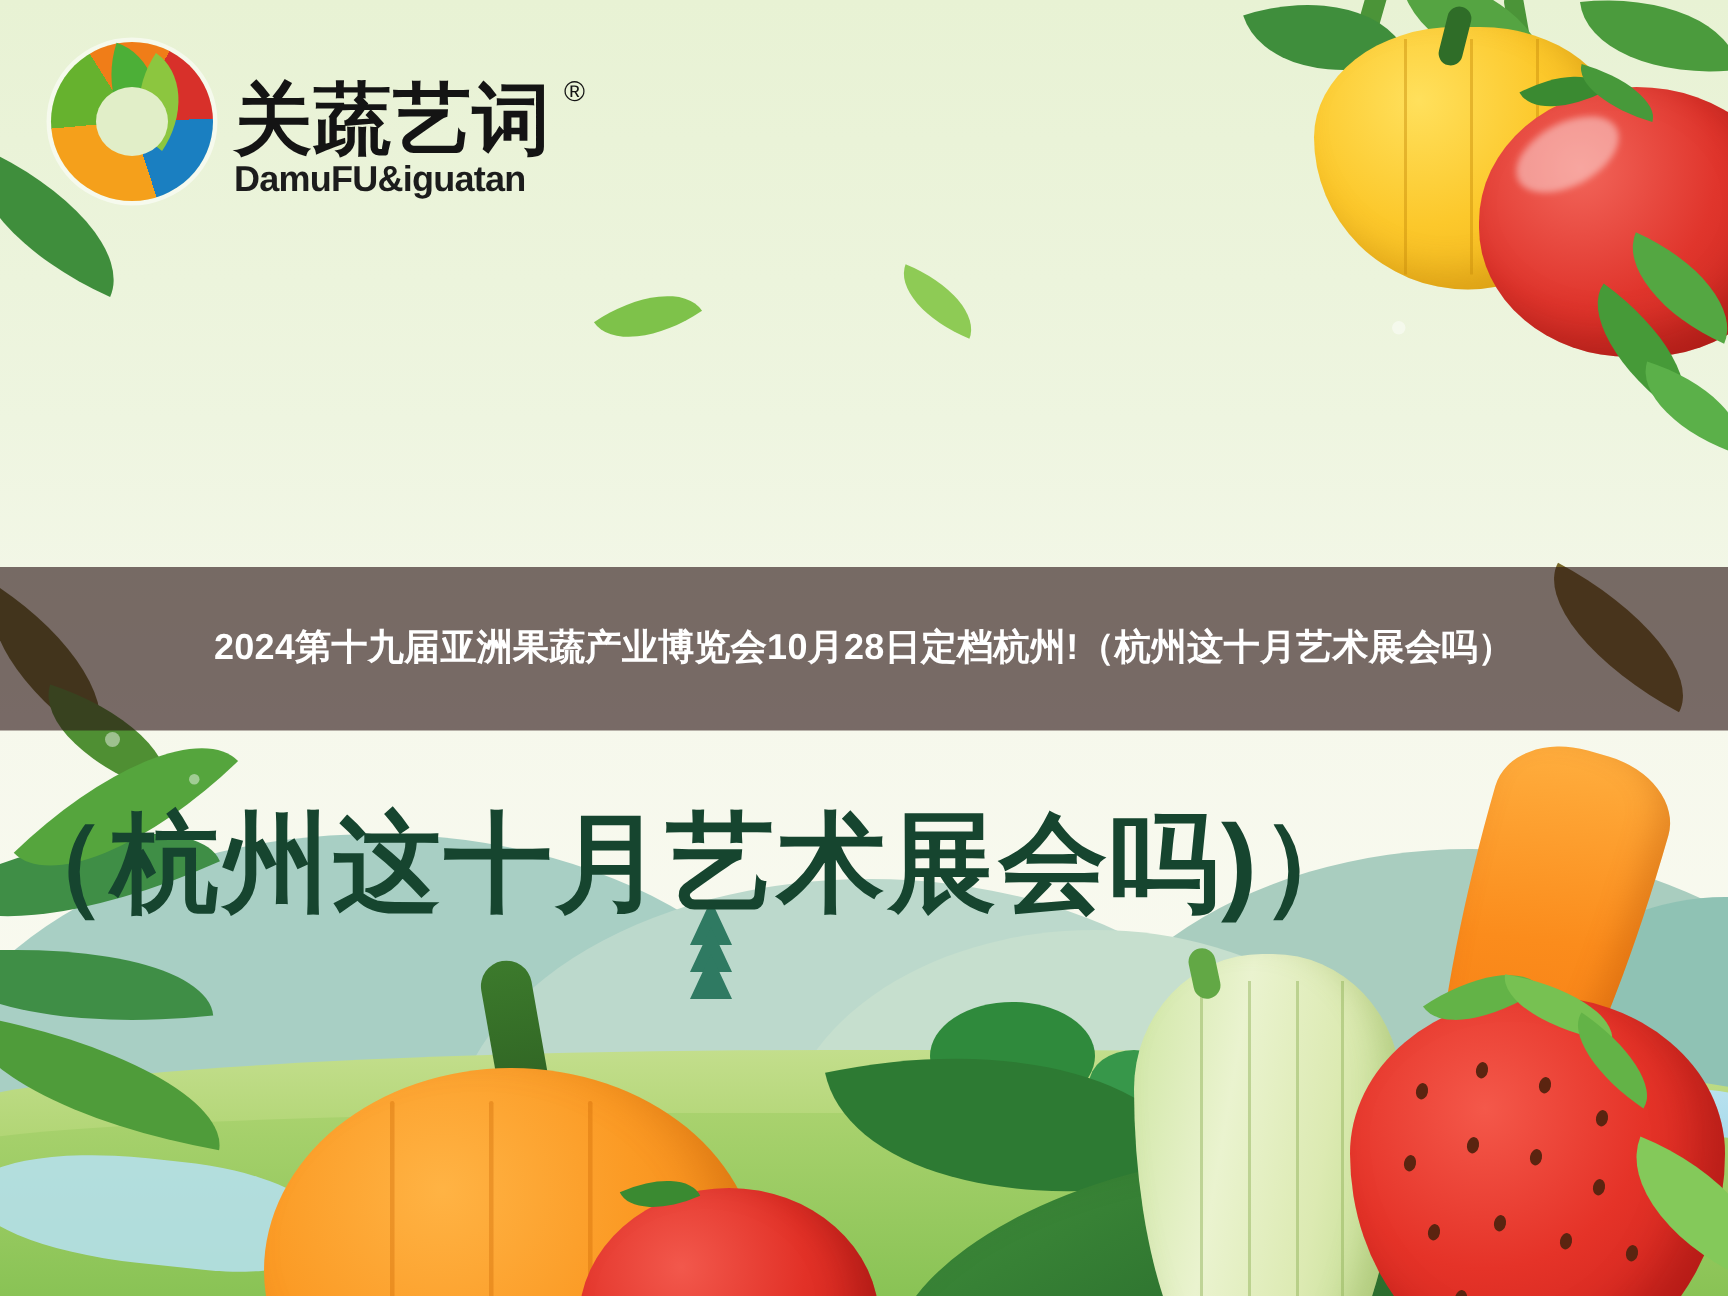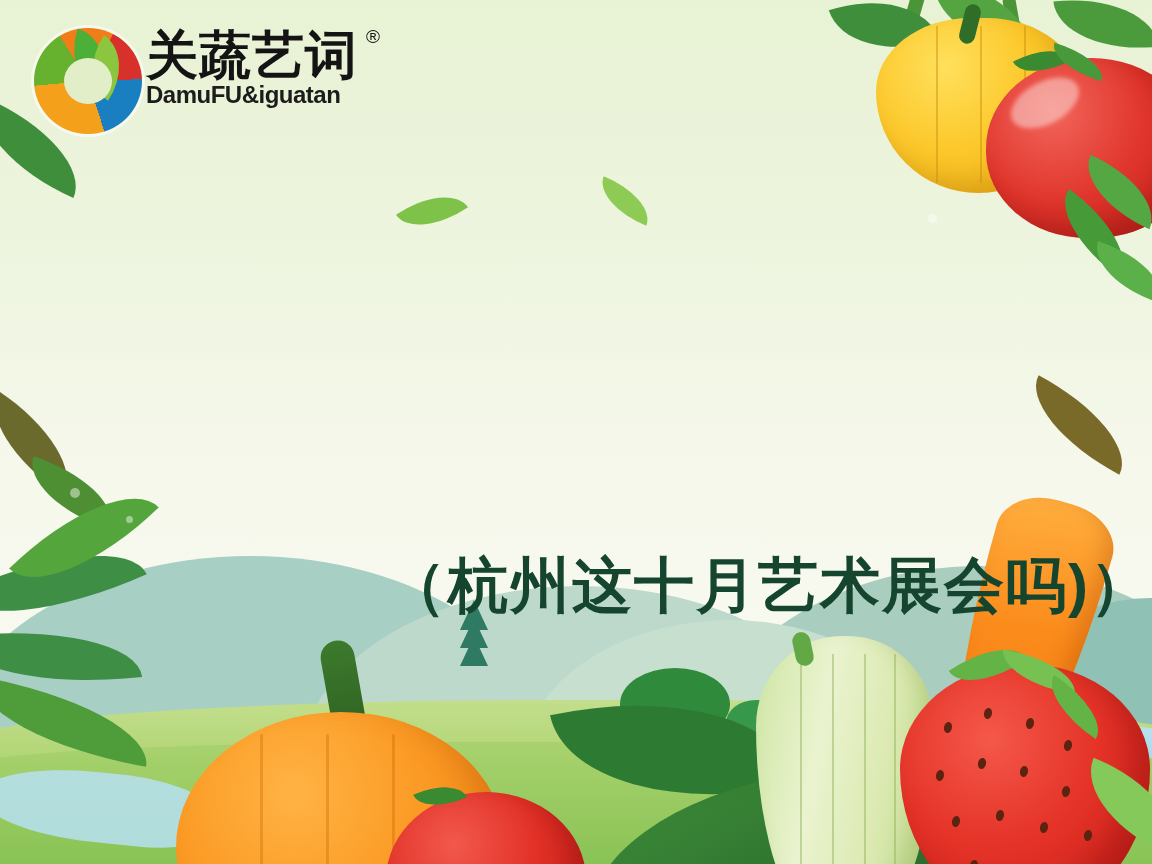--- a/index.html
+++ b/index.html
@@ -149,21 +149,21 @@
     position:absolute; background:#8cc26a; border-radius:10px;
   }
 
   .palmleaf {
     position:absolute; width:180px; height:60px; background:#3f8e46;
     border-radius:0 100% 0 100%; transform-origin:left center;
   }
 
   
   .brandlogo {
-    position:absolute; left:34px; top:28px; display:flex; align-items:flex-start; gap:4px;
+    position:absolute; left:34px; top:28px; display:flex; align-items:flex-end; gap:14px;
   }
   .emblem {
     position:relative; width:108px; height:106px; border-radius:50%;
     background:conic-gradient(from 210deg,
       #f5a01b 0deg, #f5a01b 55deg,
       #66b22e 55deg, #66b22e 118deg,
       #f07d18 118deg, #f07d18 178deg,
       #d8302a 178deg, #d8302a 238deg,
       #1a7fc1 238deg, #1a7fc1 312deg,
       #f5a01b 312deg);
@@ -200,24 +200,23 @@
   }
   .ptitle1 { top:160px; font-size:104px; letter-spacing:-2px; }
   .ptitle2 { top:272px; font-size:108px; letter-spacing:-2px; }
 
   .ptitle3 {
     position:absolute; width:100%; text-align:center; top:404px;
     font-size:102px; font-weight:bold; color:#e2681b; white-space:nowrap;
     text-shadow:3px 3px 0 rgba(180,70,10,.25);
   }
   .ptitle4 {
-    position:absolute; width:100%; text-align:right; top:528px;
-    font-size:60px; font-weight:bold; color:#16452f; white-space:nowrap;
+    position:absolute; width:100%; text-align:left; top:528px;
+    font-size:72px; font-weight:bold; color:#16452f; white-space:nowrap;
     letter-spacing:2px;
-    margin-top:18px;
   }
 
   
   .caption-band {
     position:absolute; left:0; top:378px; width:1152px; height:109px;
     background:rgba(42,20,20,.62);
     display:flex; align-items:center; justify-content:center;
     z-index:30;
   }
   .caption-text {
@@ -358,14 +357,17 @@
     </div>
     <div class="brandtext">
       <div class="brand-cn">关蔬艺词</div>
       <div class="brand-reg">®</div>
       <div class="brand-en">DamuFU&amp;iguatan</div>
     </div>
   </div>
 
   <div class="ptitle4">（杭州这十月艺术展会吗)）</div>
 
+  <div class="caption-band">
+    <div class="caption-text">2024第十九届亚洲果蔬产业博览会10月28日定档杭州!（杭州这十月艺术展会吗）</div>
+  </div>
 
 </div>
 
 </body></html>

